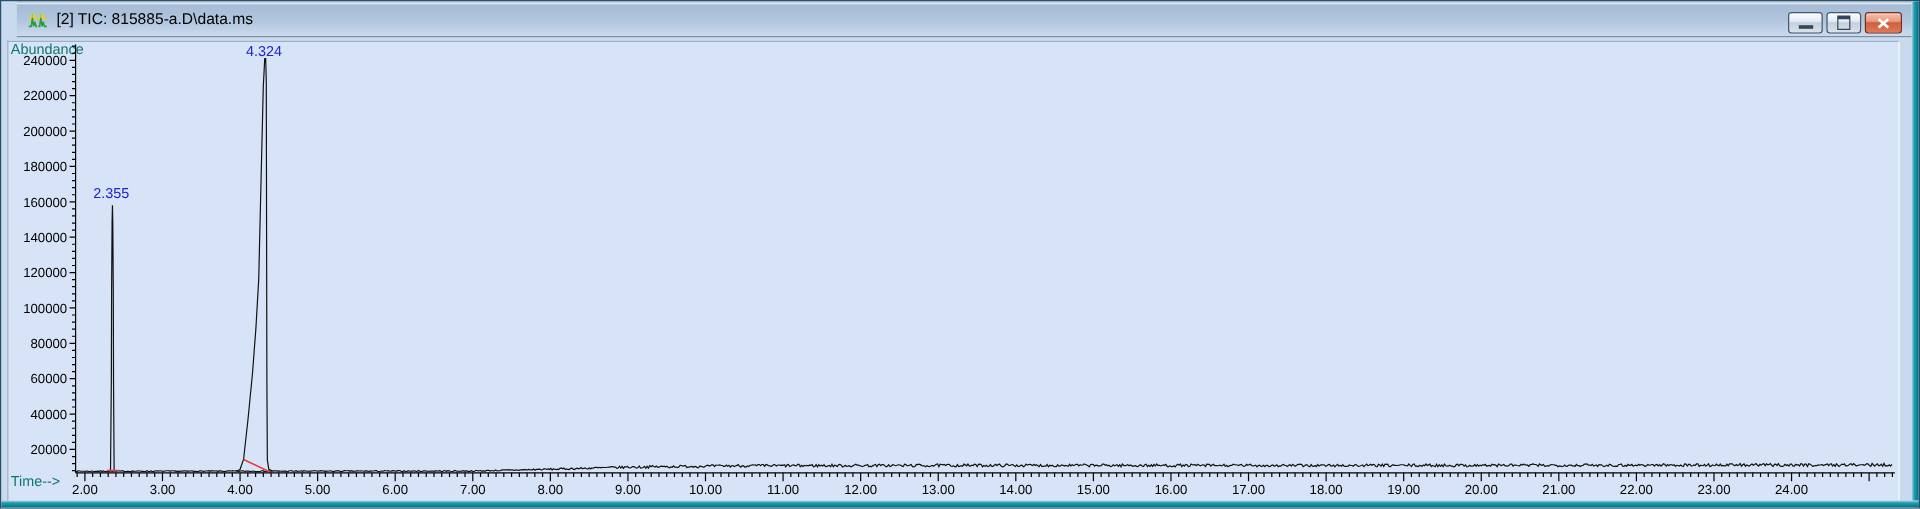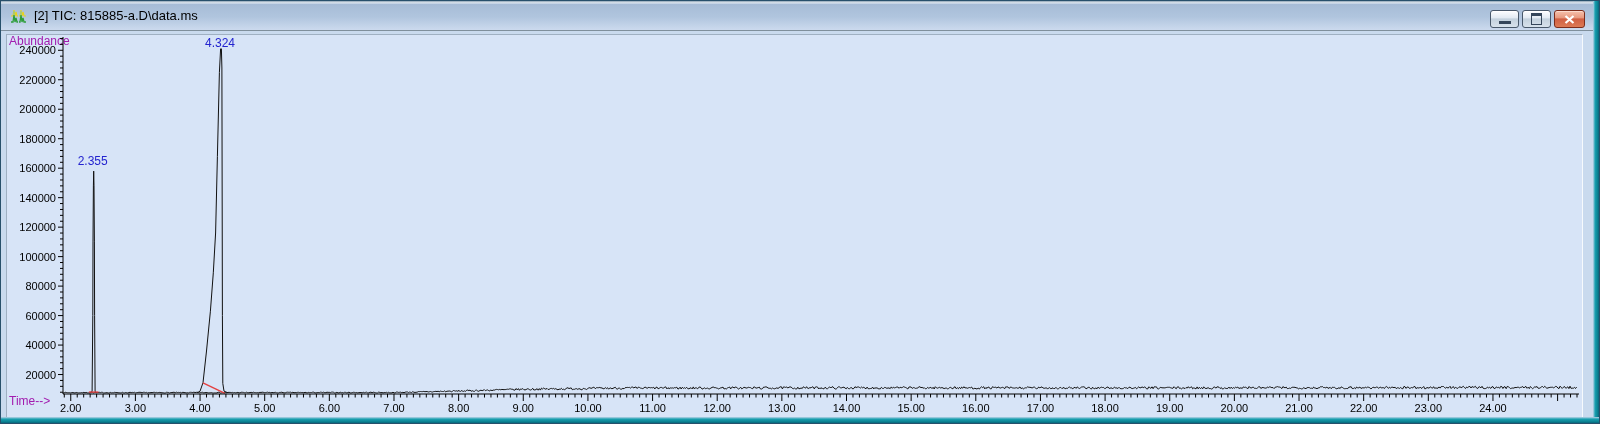--- a/index.html
+++ b/index.html
@@ -6,42 +6,42 @@
   .window{
     position:relative;width:1600px;height:424px;box-sizing:border-box;
     background:#c9daee;border:1px solid #27506b;overflow:hidden;
     font-family:"Liberation Sans",sans-serif;
   }
   .edge-right{position:absolute;top:0;right:0;width:6px;height:100%;
     background:linear-gradient(90deg,#bed3e8 0,#18a0b0 35%,#0b7f90 80%,#09657a 100%);z-index:5;}
   .edge-bottom{position:absolute;left:0;bottom:0;width:100%;height:6px;
     background:linear-gradient(180deg,#bed3e8 0,#18a0b0 35%,#0b7f90 80%,#09657a 100%);z-index:5;}
   .titlebar{
-    position:absolute;left:0;top:0;right:6px;height:30px;
+    position:absolute;left:13px;top:0;right:6px;height:30px;
     background:linear-gradient(180deg,#8ea3b4 0,#e7eef6 2px,#a6bcd6 3px,#b0c5de 55%,#ccdaee 100%);
     border-bottom:1px solid #7f8f9c;
     display:flex;align-items:center;padding-left:9px;box-sizing:border-box;
   }
   .app-icon{width:17px;height:17px;flex:0 0 auto;margin-top:1px;}
   .title-text{font-size:13px;color:#000;margin-left:7px;white-space:nowrap;}
   .controls{position:absolute;right:14px;top:9px;display:flex;gap:3px;z-index:6;}
   .tb-btn{width:29px;height:18px;border:1px solid #48586a;border-radius:3px;
     background:linear-gradient(180deg,#fdfeff 0,#e3ebf3 42%,#c3d1dd 50%,#d8e2ec 100%);
     box-shadow:inset 0 1px 0 rgba(255,255,255,.85);
     display:flex;align-items:center;justify-content:center;padding:0;cursor:default;}
   .tb-btn.close-btn{width:31px;
     background:linear-gradient(180deg,#f6c1ad 0,#e89a80 42%,#d05f43 50%,#dd7a55 100%);
     border-color:#7c2d1c;box-shadow:inset 0 1px 0 rgba(255,230,220,.7);}
   .g-min{width:12px;height:3px;background:#35465a;margin-top:7px;}
   .g-res{width:9px;height:8px;border:1px solid #35465a;border-top-width:3px;background:transparent;}
   .plot-panel{
     position:absolute;left:5px;top:33px;width:1577px;height:384px;box-sizing:border-box;
     background:#d7e4f7;border:1px solid #9fb0c2;border-right-color:#f6fafd;border-bottom-color:#f6fafd;
   }
-  .axis-caption{position:absolute;color:#a21caf;font-size:12px;white-space:nowrap;}
+  .axis-caption{position:absolute;color:#0f766e;font-size:12px;white-space:nowrap;}
   #abundance-label{left:2px;top:-1px;}
   #time-label{left:2px;top:359px;}
   #chart-svg{position:absolute;left:0;top:0;}
 </style>
 </head>
 <body>
 
 <div class="window">
   <div class="edge-right"></div>
   <div class="edge-bottom"></div>

